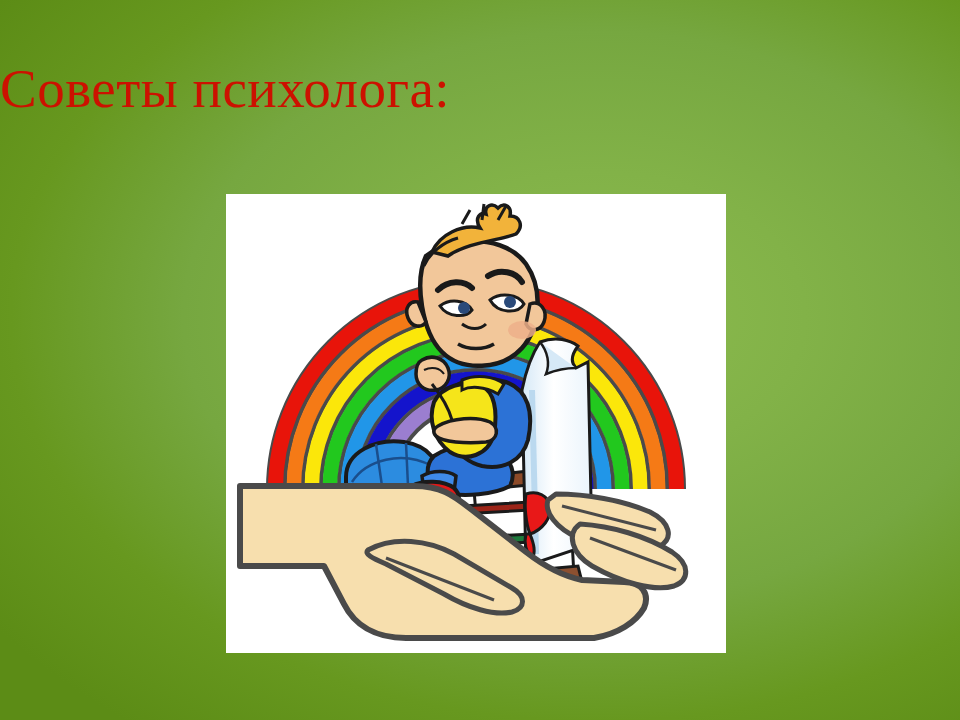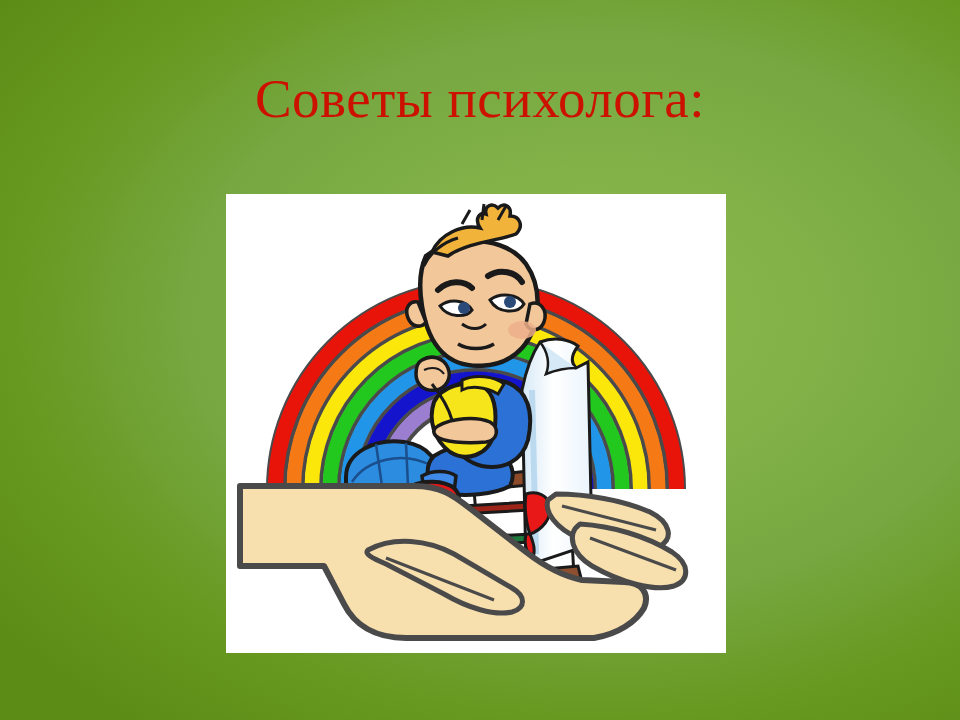--- a/index.html
+++ b/index.html
@@ -23,23 +23,23 @@
         #82B248 28%,
         #76A740 55%,
         #67981F 78%,
         #5C8C16 100%);
     overflow: hidden;
   }
 
   #slide-title {
     position: absolute;
     left: 0;
-    top: 68px;
+    top: 58px;
     width: 960px;
-    text-align: center;
+    text-align: left;
     color: #CC1100;
     font-family: "Liberation Serif", serif;
     font-size: 55px;
     line-height: 62px;
     font-weight: normal;
     letter-spacing: 0.5px;
     white-space: nowrap;
   }
 
   #picture-frame {

